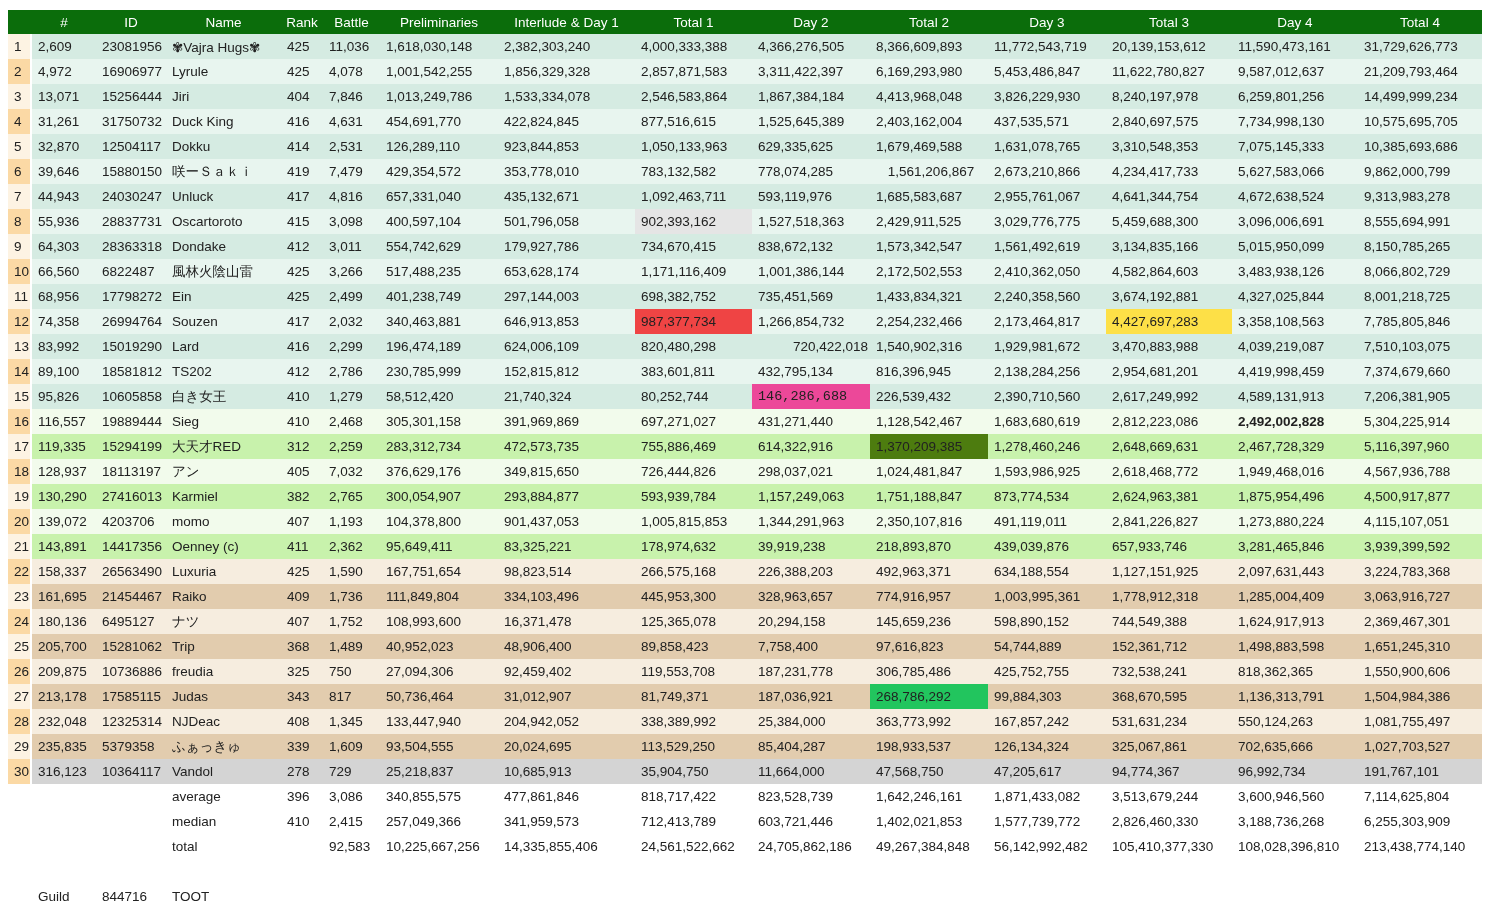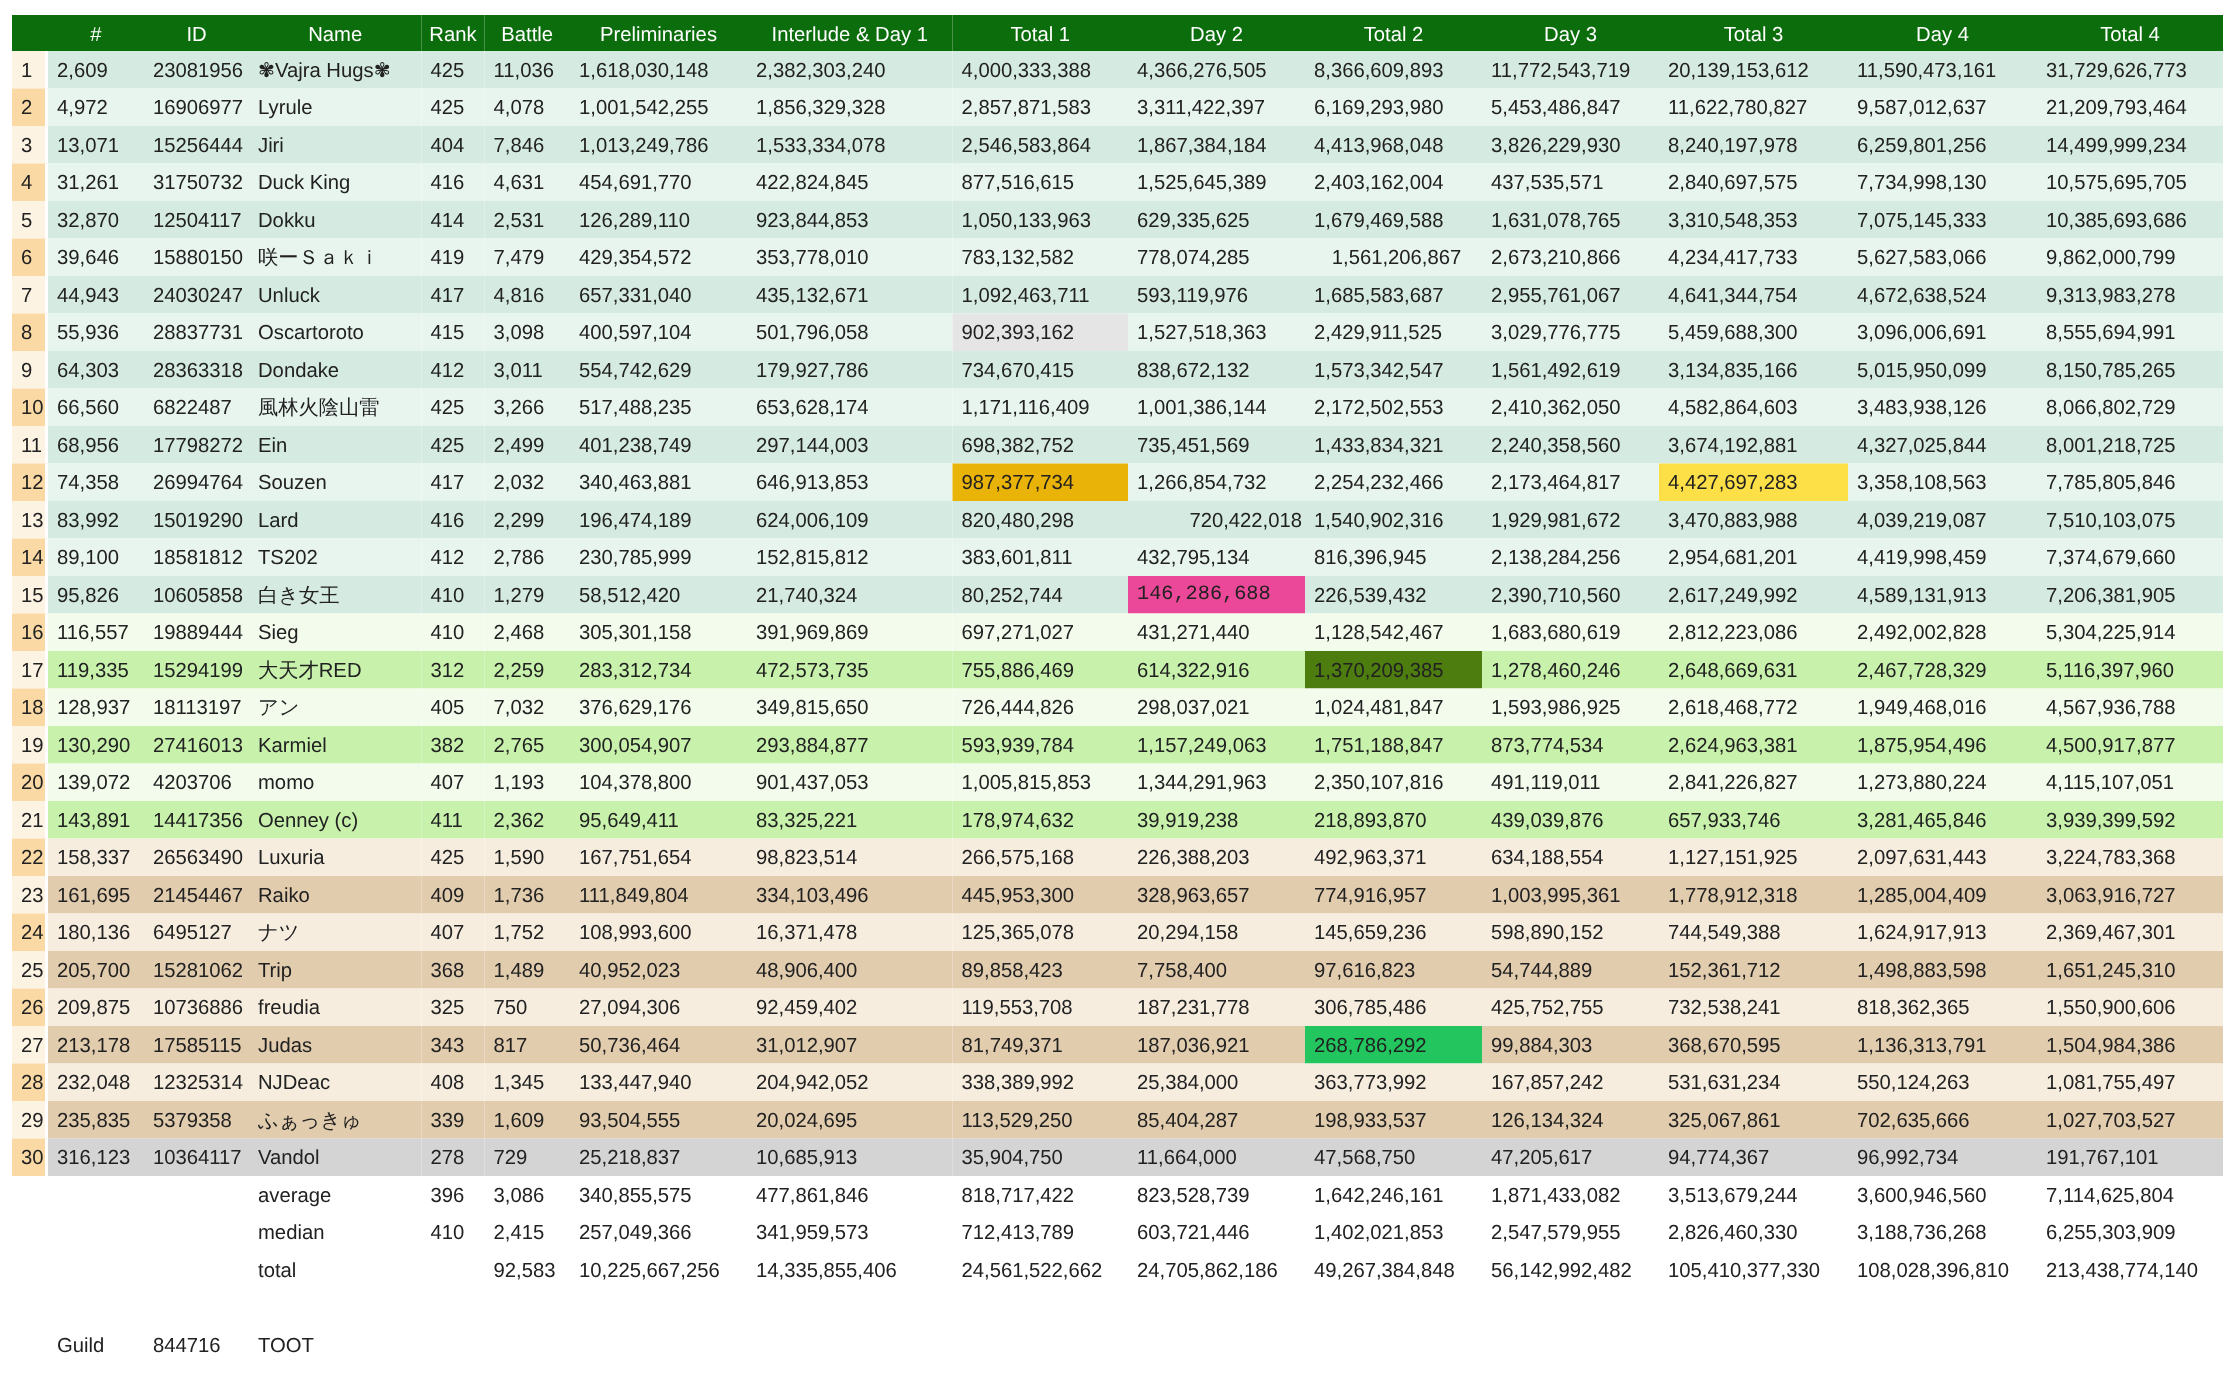--- a/index.html
+++ b/index.html
@@ -284,21 +284,21 @@
         </tr>
         <tr>
           <td class="idx" style="background: rgb(251, 217, 165);">12</td>
           <td style="background: rgb(232, 245, 239);">74,358</td>
           <td style="background: rgb(232, 245, 239);">26994764</td>
           <td style="background: rgb(232, 245, 239);">Souzen</td>
           <td style="background: rgb(232, 245, 239);">417</td>
           <td style="background: rgb(232, 245, 239);">2,032</td>
           <td style="background: rgb(232, 245, 239);">340,463,881</td>
           <td style="background: rgb(232, 245, 239);">646,913,853</td>
-          <td style="background: #eab308;">987,377,734</td>
+          <td style="background: #ef4444;">987,377,734</td>
           <td style="background: rgb(232, 245, 239);">1,266,854,732</td>
           <td style="background: rgb(232, 245, 239);">2,254,232,466</td>
           <td style="background: rgb(232, 245, 239);">2,173,464,817</td>
           <td style="background: #fde047;">4,427,697,283</td>
           <td style="background: rgb(232, 245, 239);">3,358,108,563</td>
           <td style="background: rgb(232, 245, 239);">7,785,805,846</td>
         </tr>
         <tr>
           <td class="idx" style="background: rgb(253, 243, 227);">13</td>
           <td style="background: rgb(213, 235, 226);">83,992</td>
@@ -357,21 +357,21 @@
           <td style="background: rgb(242, 251, 236);">Sieg</td>
           <td style="background: rgb(242, 251, 236);">410</td>
           <td style="background: rgb(242, 251, 236);">2,468</td>
           <td style="background: rgb(242, 251, 236);">305,301,158</td>
           <td style="background: rgb(242, 251, 236);">391,969,869</td>
           <td style="background: rgb(242, 251, 236);">697,271,027</td>
           <td style="background: rgb(242, 251, 236);">431,271,440</td>
           <td style="background: rgb(242, 251, 236);">1,128,542,467</td>
           <td style="background: rgb(242, 251, 236);">1,683,680,619</td>
           <td style="background: rgb(242, 251, 236);">2,812,223,086</td>
-          <td style="background: rgb(242, 251, 236);">2,492,002,828</td>
+          <td style="background: rgb(242, 251, 236); font-weight: bold;">2,492,002,828</td>
           <td style="background: rgb(242, 251, 236);">5,304,225,914</td>
         </tr>
         <tr>
           <td class="idx" style="background: rgb(253, 243, 227);">17</td>
           <td style="background: rgb(200, 242, 172);">119,335</td>
           <td style="background: rgb(200, 242, 172);">15294199</td>
           <td style="background: rgb(200, 242, 172);">大天才RED</td>
           <td style="background: rgb(200, 242, 172);">312</td>
           <td style="background: rgb(200, 242, 172);">2,259</td>
           <td style="background: rgb(200, 242, 172);">283,312,734</td>
@@ -629,21 +629,21 @@
           <td></td>
           <td></td>
           <td>median</td>
           <td>410</td>
           <td>2,415</td>
           <td>257,049,366</td>
           <td>341,959,573</td>
           <td>712,413,789</td>
           <td>603,721,446</td>
           <td>1,402,021,853</td>
-          <td>2,547,579,955</td>
+          <td>1,577,739,772</td>
           <td>2,826,460,330</td>
           <td>3,188,736,268</td>
           <td>6,255,303,909</td>
         </tr>
         <tr class="summary">
           <td></td>
           <td></td>
           <td></td>
           <td>total</td>
           <td></td>

